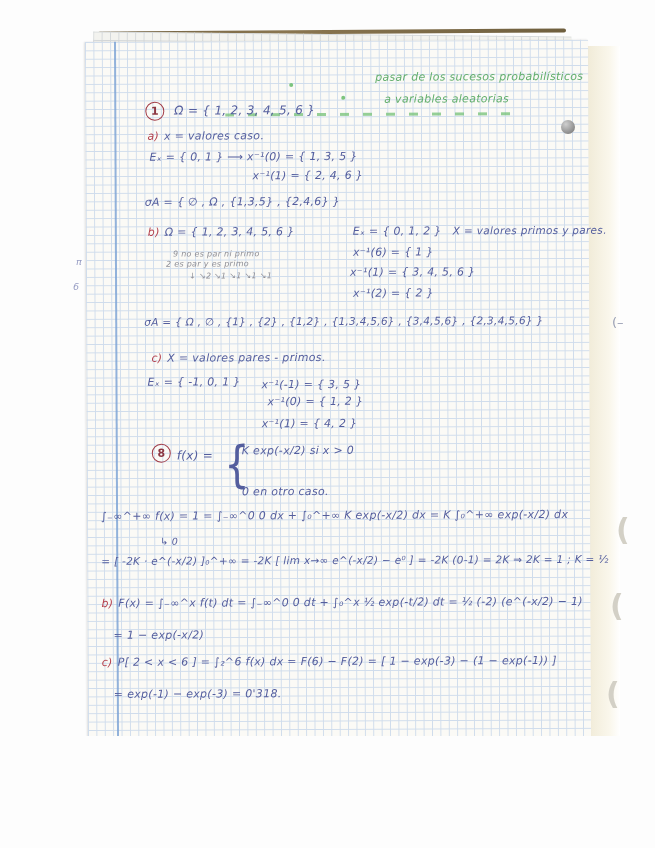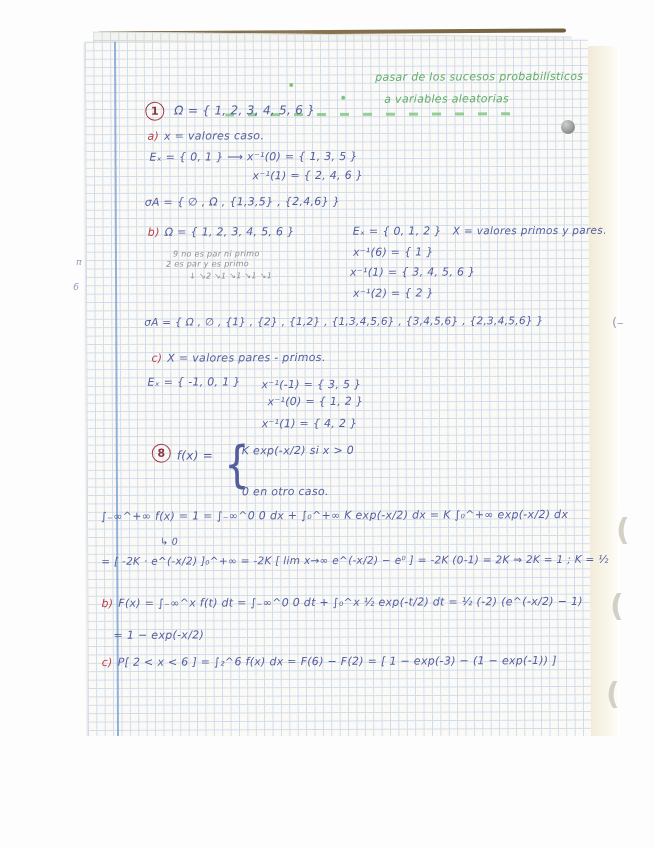--- a/index.html
+++ b/index.html
@@ -119,20 +119,21 @@
     <div class="hw fs11 row" style="left:14px;top:555px;">
       <span class="label-red">b)</span>
       <span class="ink">F(x) = ∫₋∞^x f(t) dt = ∫₋∞^0 0 dt + ∫₀^x ½ exp(-t/2) dt = ½ (-2) (e^(-x/2) − 1)</span>
     </div>
     <div class="hw ink fs11" style="left:26px;top:587px;">= 1 − exp(-x/2)</div>
 
     <div class="hw fs11 row" style="left:14px;top:614px;">
       <span class="label-red">c)</span>
       <span class="ink">P[ 2 &lt; x &lt; 6 ] = ∫₂^6 f(x) dx =  F(6) − F(2) = [ 1 − exp(-3) − (1 − exp(-1)) ]</span>
     </div>
+    <div class="hw ink fs11" style="left:26px;top:646px;">= exp(-1) − exp(-3) = 0'318.</div>
 
     <div class="hw ink fs12" style="left:3px;top:730px;">2</div>
   </div>
 
   <div class="hole"></div>
   <div class="hw ink fs9 faint" style="left:76px;top:256px;">π</div>
   <div class="hw ink fs9 faint" style="left:73px;top:281px;">6</div>
   <div class="pen-paren" style="left:612px;top:315px;">(–</div>
   <div class="page-paren" style="left:616px;top:512px;">(</div>
   <div class="page-paren" style="left:610px;top:588px;">(</div>

